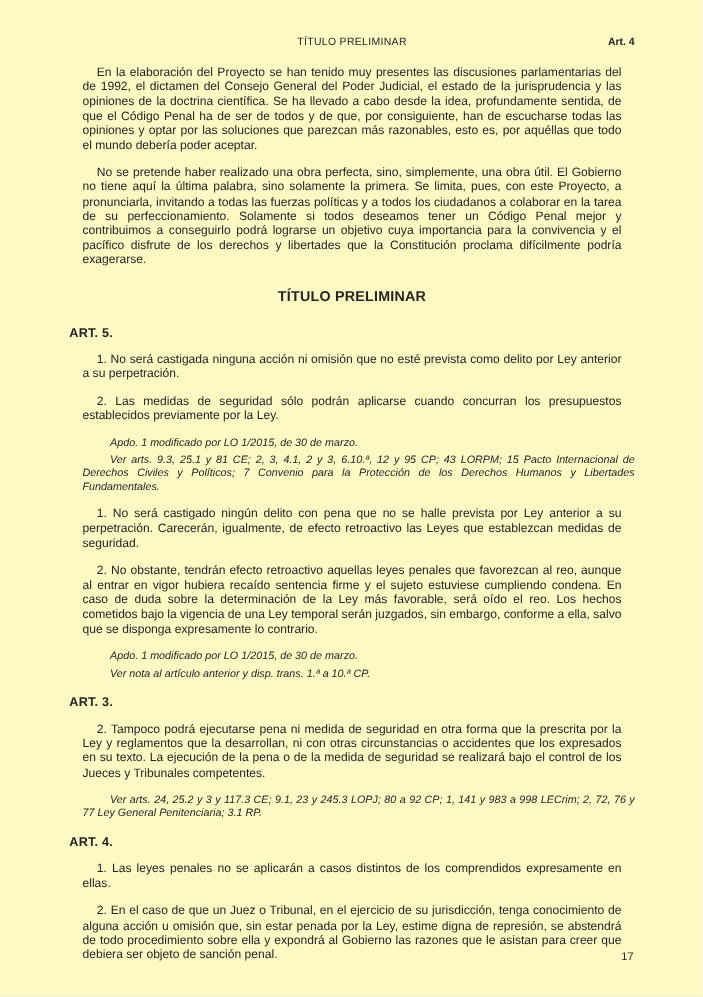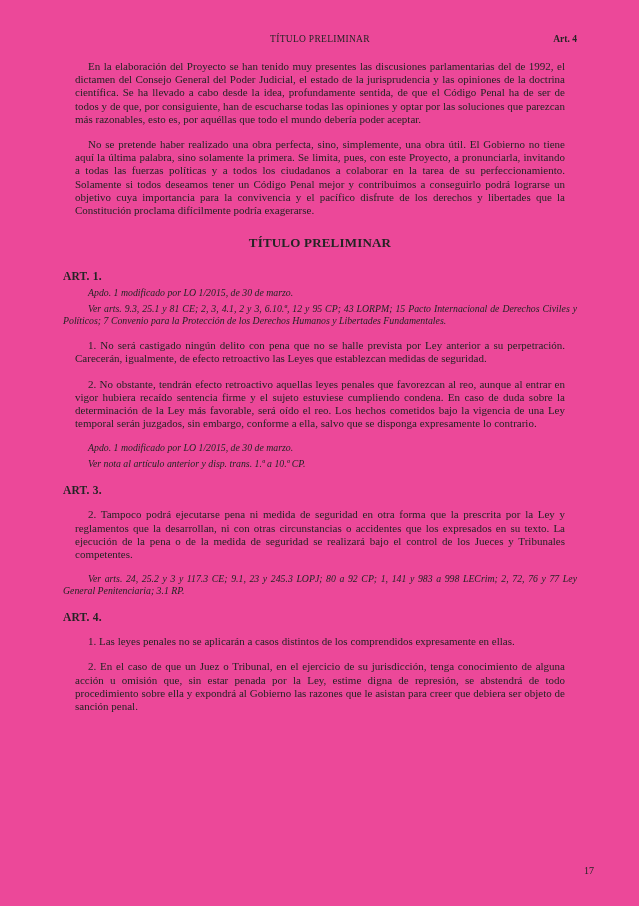--- a/index.html
+++ b/index.html
@@ -5,23 +5,23 @@
   html, body {
     margin: 0;
     padding: 0;
     background: #e8e8e8;
   }
   .page {
     position: relative;
     width: 639px;
     height: 906px;
     margin: 0 auto;
-    background: #ec4899;
+    background: #fef9c3;
     color: #242424;
-    font-family: Liberation Serif, serif;
+    font-family: Liberation Sans, sans-serif;
     box-sizing: border-box;
     padding: 33px 62px 0 63px;
     overflow: hidden;
   }
   .running-header {
     position: relative;
     height: 12px;
     font-size: 9.5px;
     line-height: 12px;
     text-align: center;
@@ -62,35 +62,35 @@
   .art-heading {
     font-size: 11.5px;
     font-weight: bold;
     margin: 14px 0 4px 0;
     letter-spacing: 0.2px;
   }
   .article-first .art-heading {
     margin-top: 20px;
   }
   p.note {
-    margin: 4px 0 0 0;
+    margin: 4px 0 0 12px;
     font-size: 9.8px;
     line-height: 12px;
     font-style: italic;
     text-align: justify;
     text-indent: 25px;
     hyphens: auto;
     -webkit-hyphens: auto;
   }
   p.note.first {
     margin-top: 5px;
   }
   .page-number {
     position: absolute;
-    right: 45px;
+    right: 63px;
     bottom: 30px;
     font-size: 10px;
     line-height: 11px;
   }
 </style>
 </head>
 <body>
 
 <div class="page">
 
@@ -100,21 +100,23 @@
   </div>
 
   <p class="body">En la elaboración del Proyecto se han tenido muy presentes las discusiones parlamentarias del de 1992, el dictamen del Consejo General del Poder Judicial, el estado de la jurisprudencia y las opiniones de la doctrina científica. Se ha llevado a cabo desde la idea, profundamente sentida, de que el Código Penal ha de ser de todos y de que, por consiguiente, han de escucharse todas las opiniones y optar por las soluciones que parezcan más razonables, esto es, por aquéllas que todo el mundo debería poder aceptar.</p>
   <p class="body">No se pretende haber realizado una obra perfecta, sino, simplemente, una obra útil. El Gobierno no tiene aquí la última palabra, sino solamente la primera. Se limita, pues, con este Proyecto, a pronunciarla, invitando a todas las fuerzas políticas y a todos los ciudadanos a colaborar en la tarea de su perfeccionamiento. Solamente si todos deseamos tener un Código Penal mejor y contribuimos a conseguirlo podrá lograrse un objetivo cuya importancia para la convivencia y el pacífico disfrute de los derechos y libertades que la Constitución proclama difícilmente podría exagerarse.</p>
 
   <div class="section-head">
     <div class="sec-title">TÍTULO PRELIMINAR</div>
   </div>
 
   <section class="article article-first">
-    <div class="art-heading">ART. 1.</div>
+    <div class="art-heading">ART. 5.</div>
+    <p class="body">1. No será castigada ninguna acción ni omisión que no esté prevista como delito por Ley anterior a su perpetración.</p>
+    <p class="body">2. Las medidas de seguridad sólo podrán aplicarse cuando concurran los presupuestos establecidos previamente por la Ley.</p>
     <p class="note first">Apdo. 1 modificado por LO 1/2015, de 30 de marzo.</p>
     <p class="note">Ver arts. 9.3, 25.1 y 81 CE; 2, 3, 4.1, 2 y 3, 6.10.ª, 12 y 95 CP; 43 LORPM; 15 Pacto Internacional de Derechos Civiles y Políticos; 7 Convenio para la Protección de los Derechos Humanos y Libertades Fundamentales.</p>
   </section>
 
   <section class="article">
     <p class="body">1. No será castigado ningún delito con pena que no se halle prevista por Ley anterior a su perpetración. Carecerán, igualmente, de efecto retroactivo las Leyes que establezcan medidas de seguridad.</p>
     <p class="body">2. No obstante, tendrán efecto retroactivo aquellas leyes penales que favorezcan al reo, aunque al entrar en vigor hubiera recaído sentencia firme y el sujeto estuviese cumpliendo condena. En caso de duda sobre la determinación de la Ley más favorable, será oído el reo. Los hechos cometidos bajo la vigencia de una Ley temporal serán juzgados, sin embargo, conforme a ella, salvo que se disponga expresamente lo contrario.</p>
     <p class="note first">Apdo. 1 modificado por LO 1/2015, de 30 de marzo.</p>
     <p class="note">Ver nota al artículo anterior y disp. trans. 1.ª a 10.ª CP.</p>
   </section>

